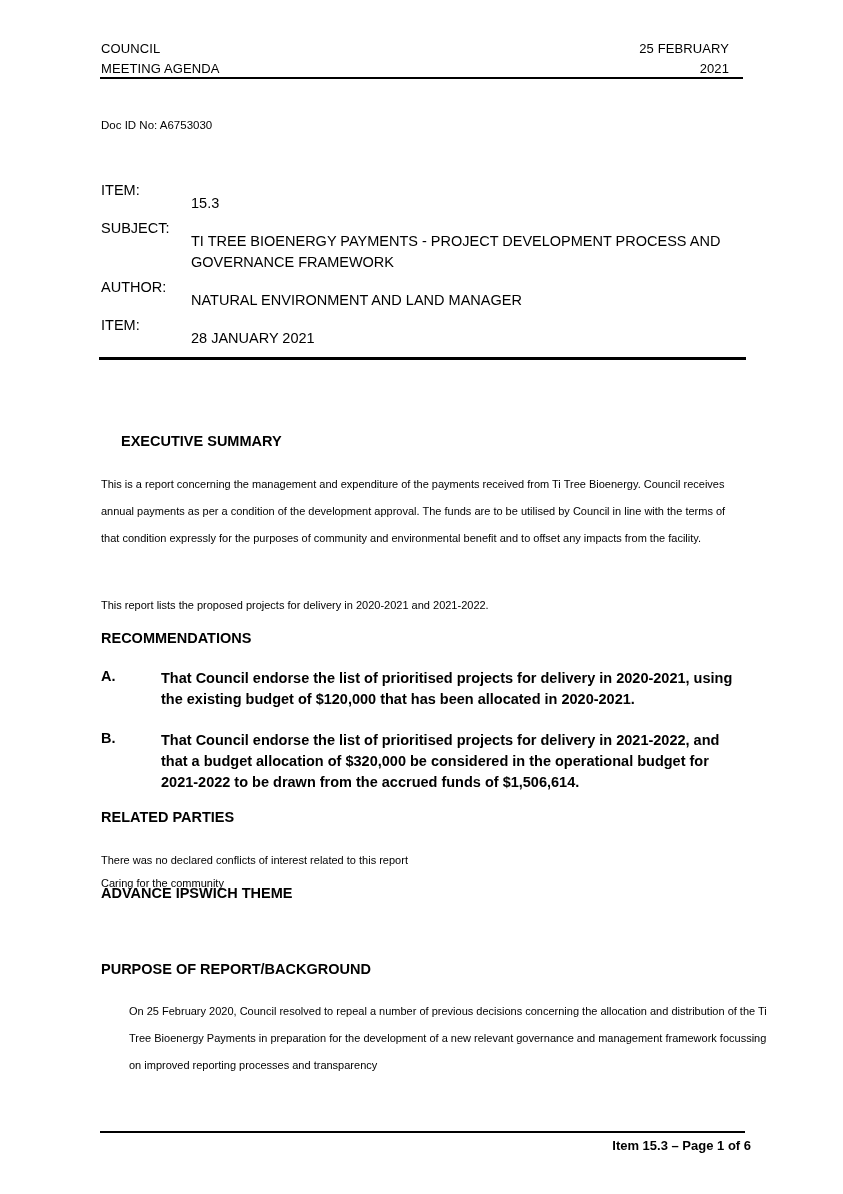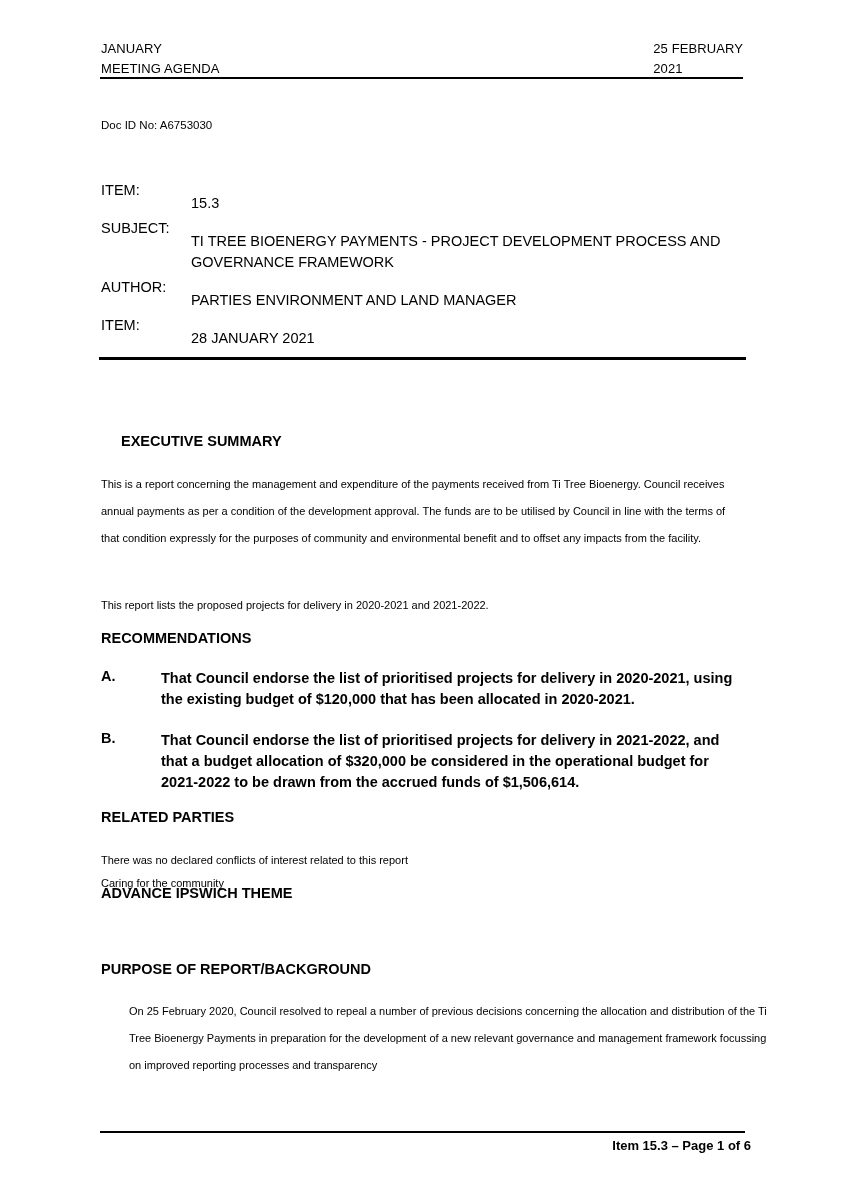--- a/index.html
+++ b/index.html
@@ -4,40 +4,40 @@
 <style>
   html, body { margin: 0; padding: 0; background: #ffffff; }
   body {
     width: 843px; height: 1194px; position: relative; overflow: hidden;
     font-family: "Liberation Sans", "DejaVu Sans", sans-serif;
     color: #000;
   }
   .abs { position: absolute; }
   .hdr { font-size: 13px; line-height: 20px; letter-spacing: 0.1px; }
   .hdr-left { left: 101px; top: 39px; }
-  .hdr-right { right: 100px; top: 39px; }
+  .hdr-right { right: 114px; top: 39px; text-align: right; }
   .rule-top { left: 100px; top: 77px; width: 643px; height: 2px; background: #000; }
   .docid { left: 101px; top: 119px; font-size: 11.5px; }
   .meta { font-size: 14.5px; }
   .meta-row { position: absolute; left: 101px; width: 640px; }
   .meta-label { position: absolute; left: 0; top: 0; }
   .meta-value { position: absolute; left: 90px; top: 11px; width: 550px; line-height: 21px; }
   .rule-mid { left: 99px; top: 357px; width: 647px; height: 3px; background: #000; }
   .section-h { position: absolute; left: 101px; font-size: 14.5px; font-weight: bold; }
   .para { position: absolute; left: 101px; width: 645px; font-size: 11px; line-height: 27px; }
   .rec-letter { position: absolute; left: 101px; font-size: 14.5px; font-weight: bold; }
   .rec-text { position: absolute; left: 161px; width: 585px; font-size: 14.5px; font-weight: bold; line-height: 21px; }
   .rule-bottom { left: 100px; top: 1131px; width: 645px; height: 2px; background: #000; }
   .footer { right: 92px; top: 1138px; font-size: 13px; font-weight: bold; }
 </style>
 </head>
 <body>
 
 <div class="abs hdr hdr-left">
-  <div>JANUARY</div>
+  <div>COUNCIL</div>
   <div>MEETING AGENDA</div>
 </div>
 <div class="abs hdr hdr-right">
   <div>25 FEBRUARY</div>
   <div>2021</div>
 </div>
 <div class="abs rule-top"></div>
 
 <div class="abs docid">Doc ID No: A6753030</div>
 
@@ -45,21 +45,21 @@
   <div class="meta-row" style="top:182px;">
     <span class="meta-label">ITEM:</span>
     <span class="meta-value">15.3</span>
   </div>
   <div class="meta-row" style="top:220px;">
     <span class="meta-label">SUBJECT:</span>
     <span class="meta-value">TI TREE BIOENERGY PAYMENTS - PROJECT DEVELOPMENT PROCESS AND GOVERNANCE FRAMEWORK</span>
   </div>
   <div class="meta-row" style="top:279px;">
     <span class="meta-label">AUTHOR:</span>
-    <span class="meta-value">PARTIES ENVIRONMENT AND LAND MANAGER</span>
+    <span class="meta-value">NATURAL ENVIRONMENT AND LAND MANAGER</span>
   </div>
   <div class="meta-row" style="top:317px;">
     <span class="meta-label">ITEM:</span>
     <span class="meta-value">28 JANUARY 2021</span>
   </div>
 </div>
 <div class="abs rule-mid"></div>
 
 <div class="section-h" style="top:433px;margin-left:20px;">EXECUTIVE SUMMARY</div>
 <div class="para" style="top:471px;">This is a report concerning the management and expenditure of the payments received from Ti Tree Bioenergy.   Council receives annual payments as per a condition of the development approval.  The funds are to be utilised by Council in line with the terms of that condition expressly for the purposes of community and environmental benefit and to offset any impacts from the facility.</div>

